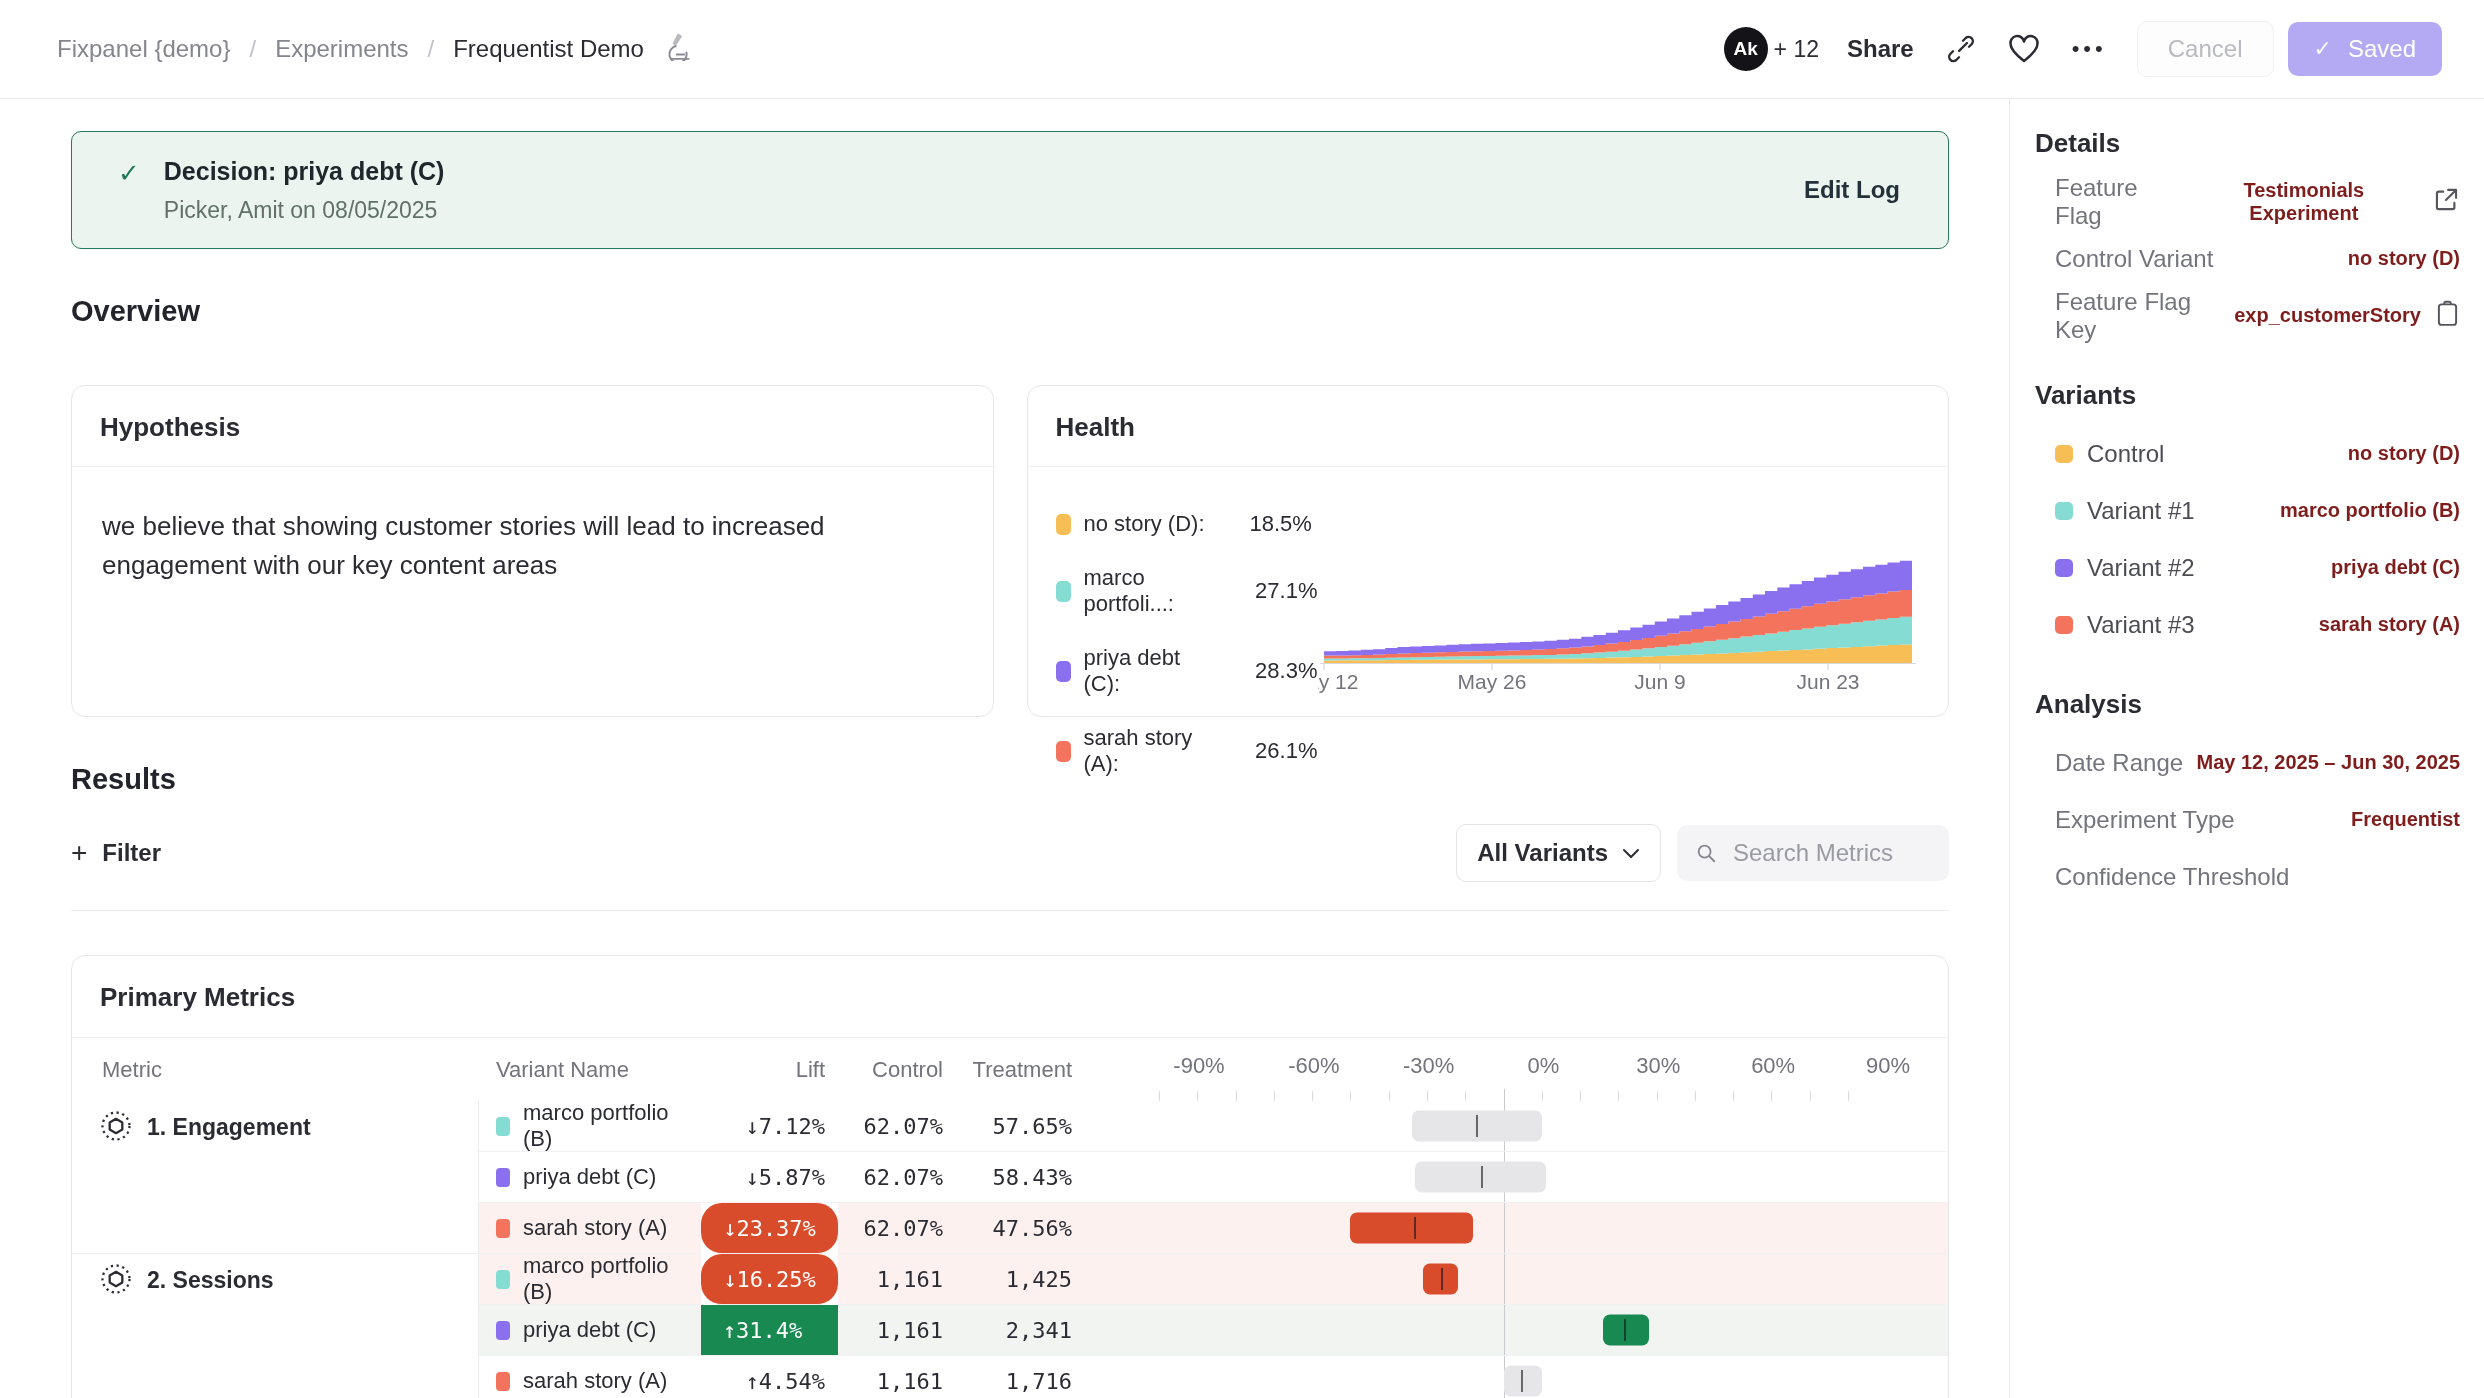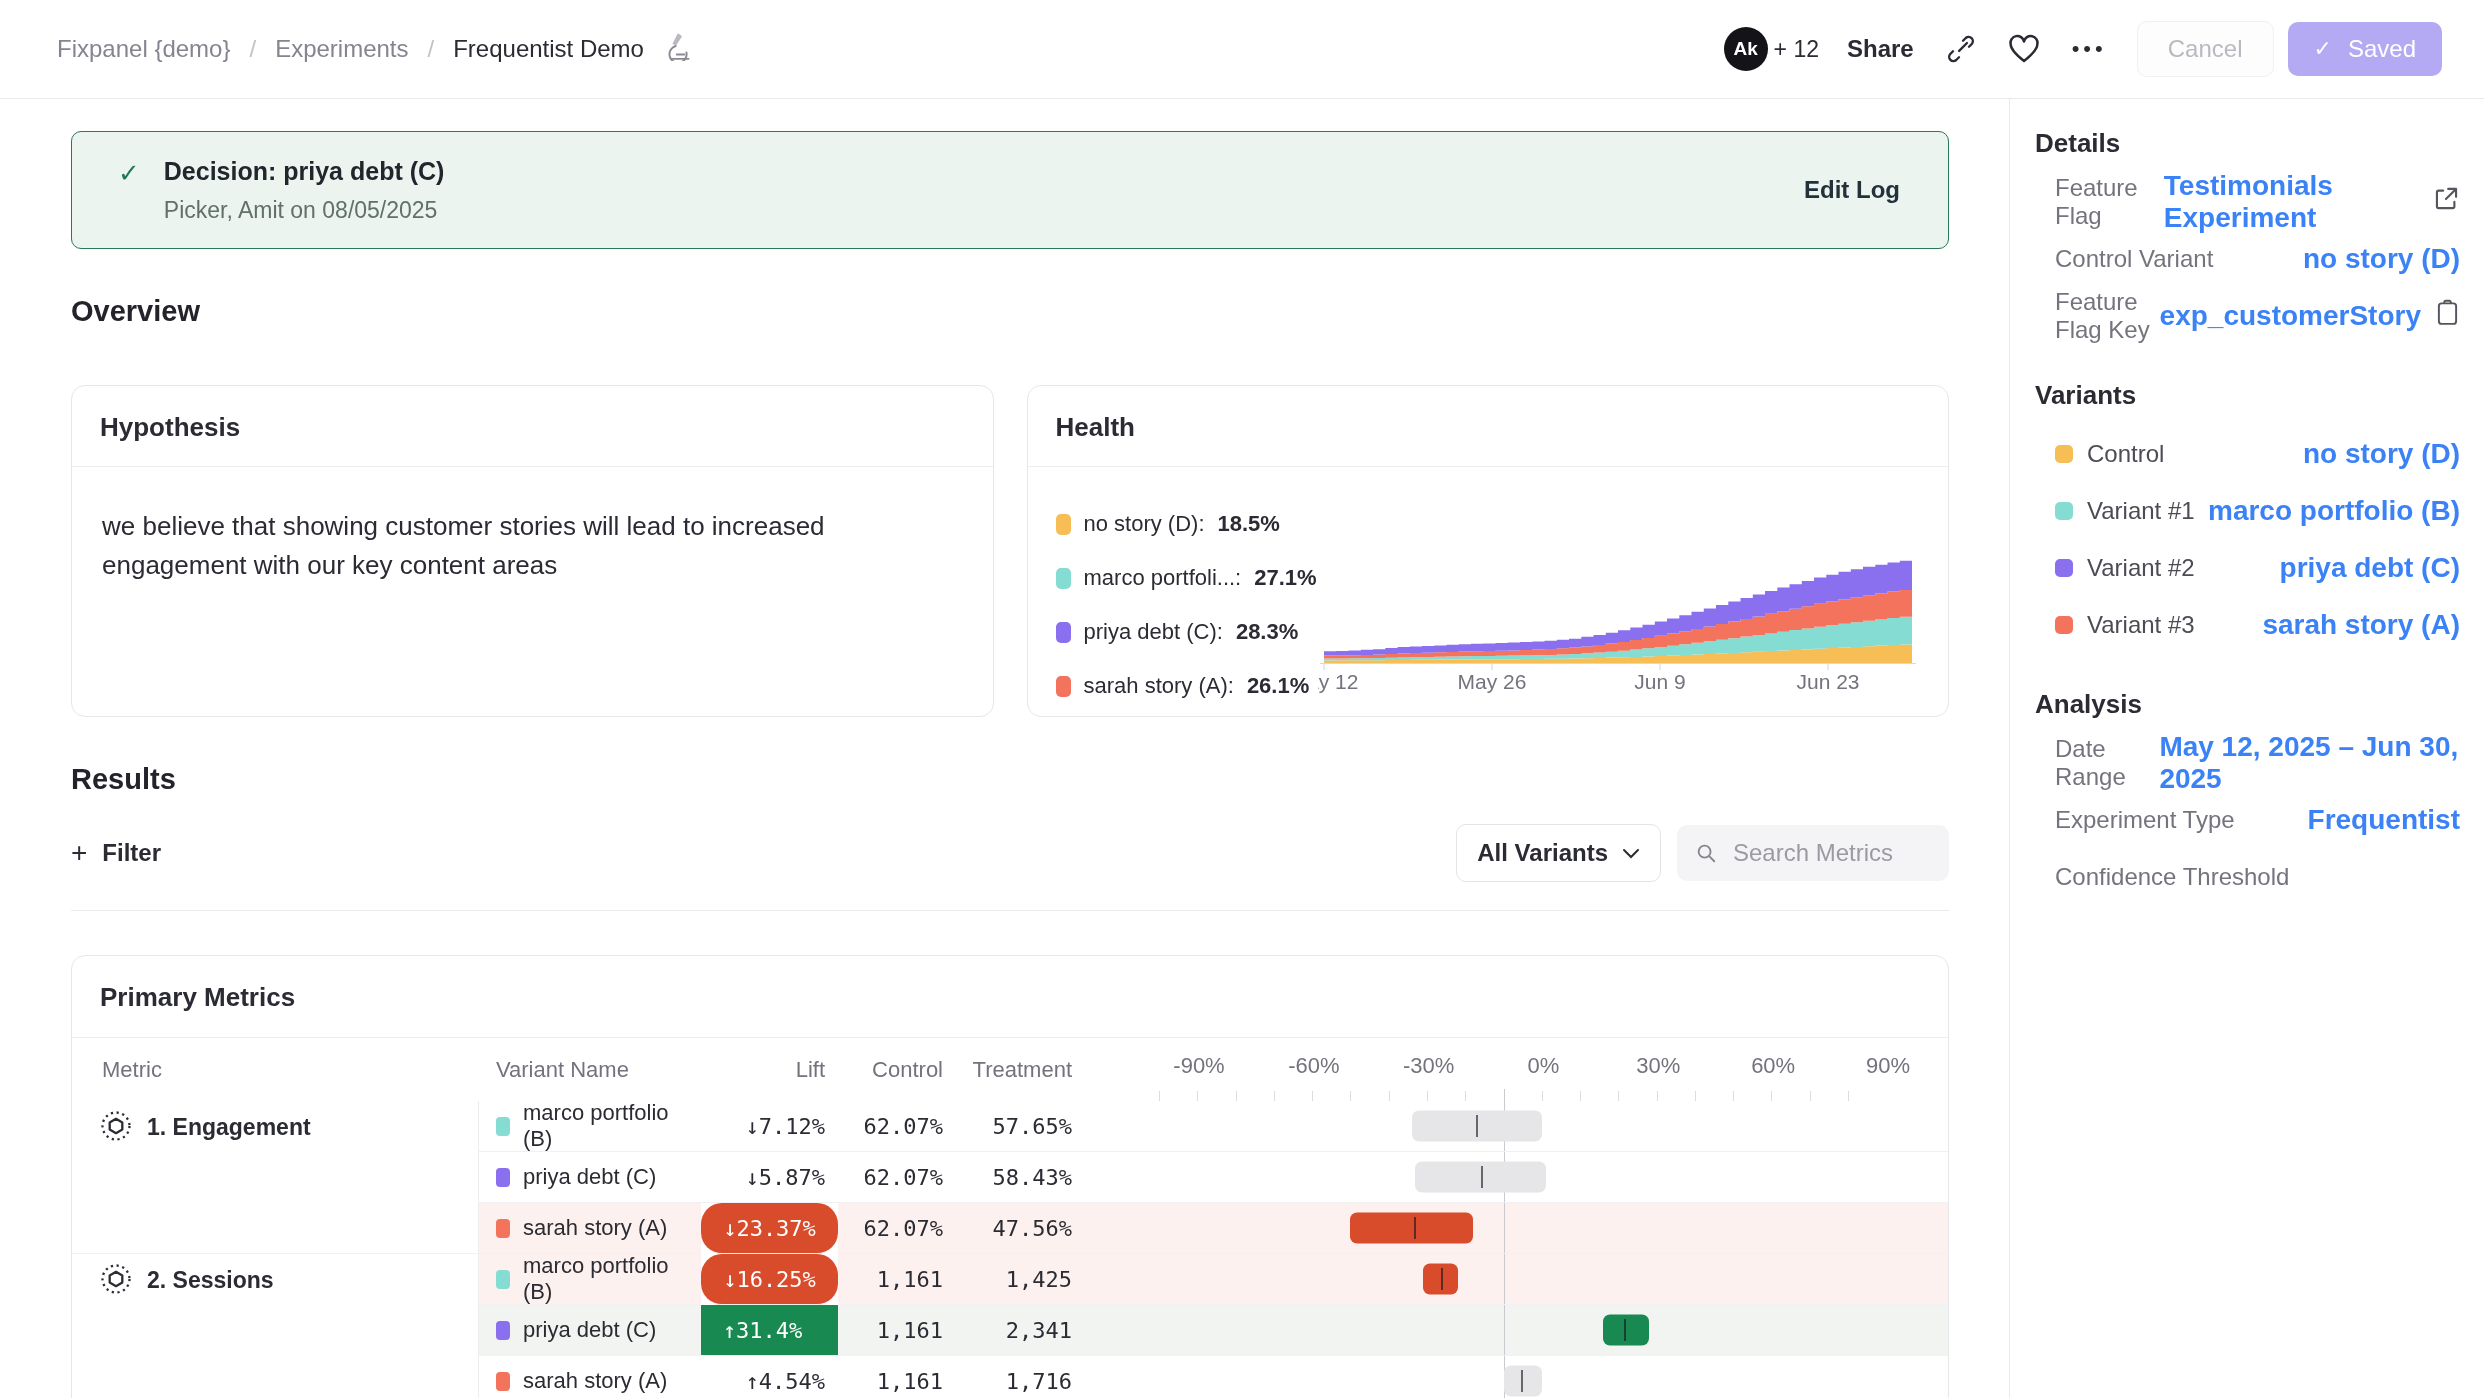--- a/index.html
+++ b/index.html
@@ -51,21 +51,21 @@
 
   
   .cards { display:flex; gap:33px; margin-top:57px; }
   .card { flex:1; border:1px solid #e7e7ea; border-radius:14px; height:332px; background:#fff; }
   .card-h { padding:26px 28px 23px; border-bottom:1px solid #ededf0; font-size:26px; font-weight:700; }
   .hyp-body { padding:40px 30px; font-size:26px; line-height:1.5; }
   .health-body { display:flex; padding:28px 14px 0 28px; }
   .legend { width:262px; padding-top:16px; display:flex; flex-direction:column; gap:28px; }
   .lg-item { display:flex; align-items:center; gap:13px; font-size:22px; color:#2b2b33; }
   .lg-sw { width:15px; height:21px; border-radius:5px; flex:0 0 auto; }
-  .lg-val { font-weight:700; }
+  .lg-val { font-weight:400;margin-left:32px; }
   .health-chart { flex:1; }
   .health-chart svg { display:block; width:600px; height:200px; }
 
   
   .filters { display:flex; align-items:center; margin-top:28px; }
   .filter-btn { display:flex; align-items:center; gap:15px; font-size:24px; font-weight:600; cursor:pointer; }
   .plus { font-size:28px; font-weight:400; }
   .dd { margin-left:auto; background:#fff; border:1px solid #e4e4e8; border-radius:10px;
     padding:14px 20px; font-size:24px; font-weight:600; display:flex; align-items:center; gap:14px;
     cursor:pointer; }
@@ -112,22 +112,22 @@
     left:calc(73px + (100% - 173px)/2); }
   .zline-h { top:auto; height:12px; }
   .addrow { height:52px; background:#fafaf9; display:flex; align-items:center; gap:17px;
     padding-left:30px; font-size:25px; cursor:pointer; }
 
   
   .sb-heading { font-size:26px; font-weight:700; margin:0; padding-left:0; }
   .sb-sec { margin-top:0; }
   .srow { height:57px; display:flex; align-items:center; padding-left:20px; }
   .slabel { font-size:24px; color:#74747e; display:flex; align-items:center; gap:14px; }
-  .sval { margin-left:auto; font-size:28px; font-weight:600; color:#3b82f6; display:flex;
-    align-items:center; gap:14px; text-align:left; }
+  .sval { margin-left:auto; font-size:20px; font-weight:600; color:#7f1d1d; display:flex;
+    align-items:center; gap:14px; text-align:center; }
   .sb-sw { width:18px; height:18px; border-radius:5px; flex:0 0 auto; }
   .slabel-dark { color:#4c4c55; font-weight:400; }
 </style>
 </head>
 <body>
 
 <div class="topbar">
   <div class="crumbs" id="breadcrumb">
       <span class="crumb">Fixpanel {demo}</span>
       <span class="crumb-sep">/</span>

